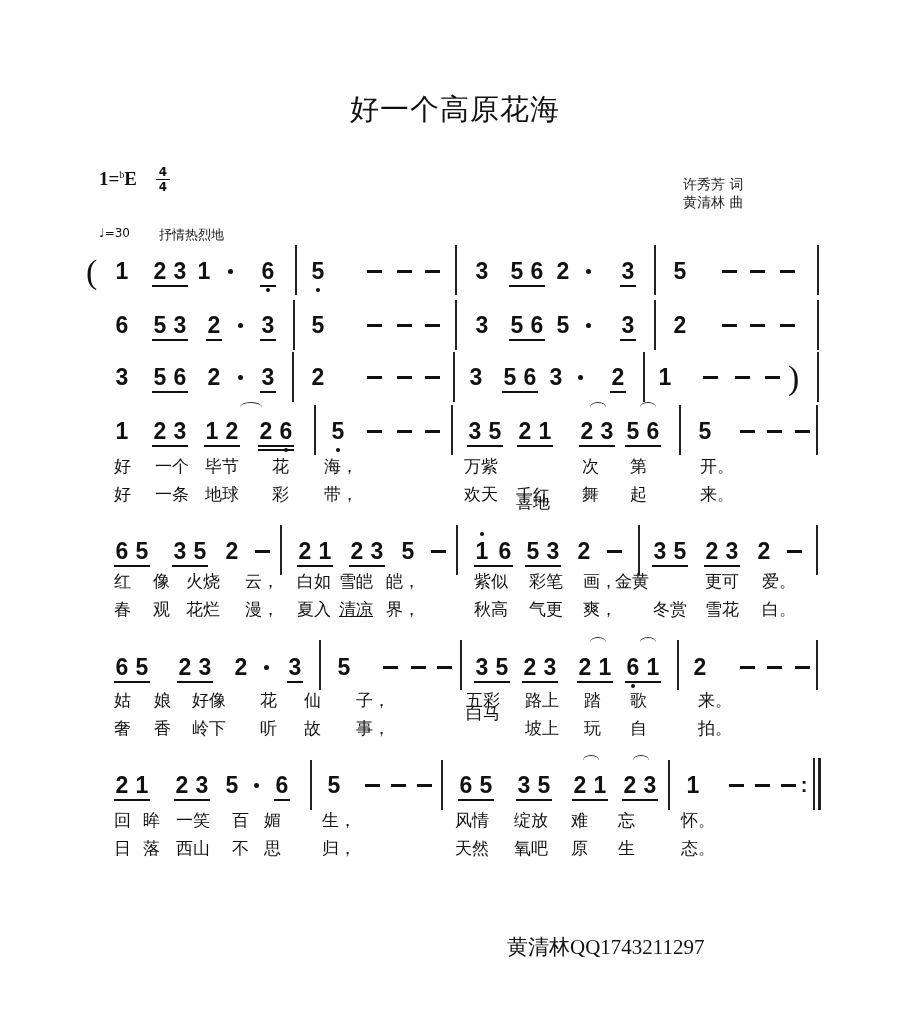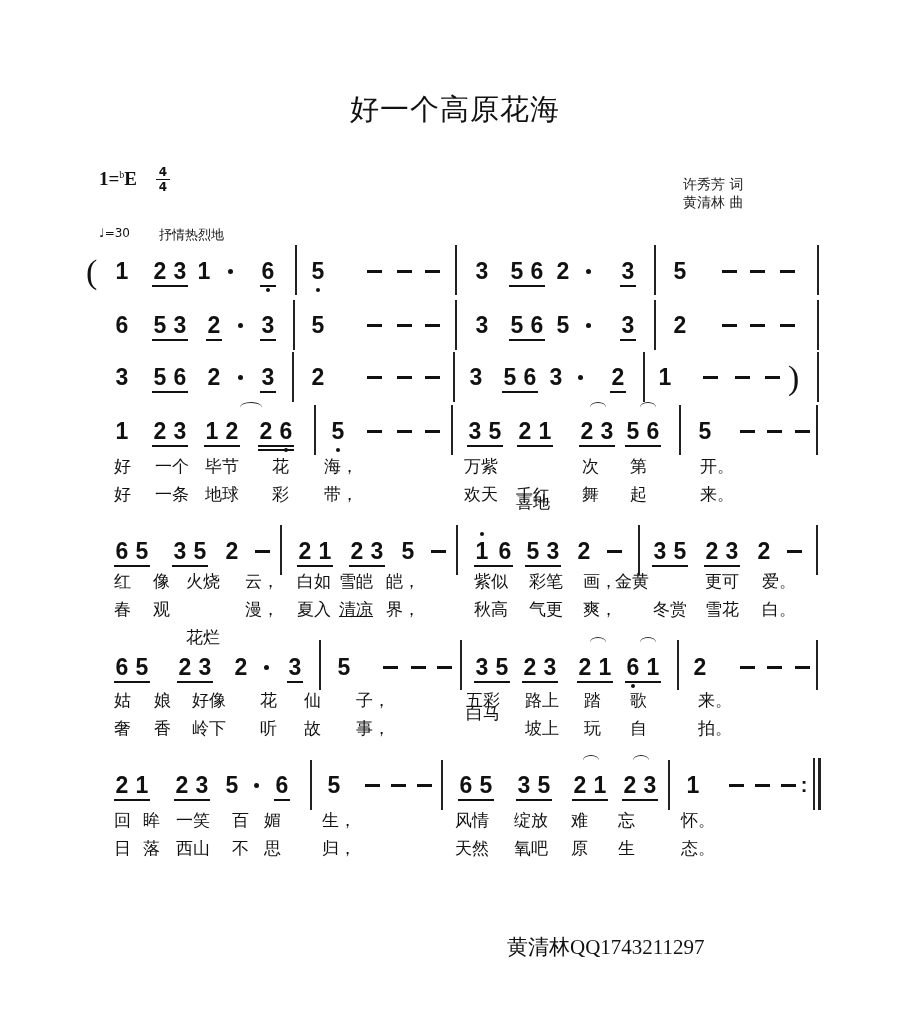--- a/index.html
+++ b/index.html
@@ -242,21 +242,21 @@
     <div class="ly" style="left: 339px; top: 571px;">雪皑</div>
     <div class="ly" style="left: 386px; top: 571px;">皑，</div>
     <div class="ly" style="left: 474px; top: 571px;">紫似</div>
     <div class="ly" style="left: 529px; top: 571px;">彩笔</div>
     <div class="ly" style="left: 583px; top: 571px;">画，</div>
     <div class="ly" style="left: 615px; top: 571px;">金黄</div>
     <div class="ly" style="left: 705px; top: 571px;">更可</div>
     <div class="ly" style="left: 762px; top: 571px;">爱。</div>
     <div class="ly" style="left: 114px; top: 599px;">春</div>
     <div class="ly" style="left: 153px; top: 599px;">观</div>
-    <div class="ly" style="left: 186px; top: 599px; margin-top: 28px;">花烂</div>
+    <div class="ly" style="left: 186px; top: 599px;">花烂</div>
     <div class="ly" style="left: 245px; top: 599px;">漫，</div>
     <div class="ly" style="left: 297px; top: 599px;">夏入</div>
     <div class="ly" style="left: 339px; top: 599px; text-decoration: underline;">清凉</div>
     <div class="ly" style="left: 386px; top: 599px;">界，</div>
     <div class="ly" style="left: 474px; top: 599px;">秋高</div>
     <div class="ly" style="left: 529px; top: 599px;">气更</div>
     <div class="ly" style="left: 583px; top: 599px;">爽，</div>
     <div class="ly" style="left: 653px; top: 599px;">冬赏</div>
     <div class="ly" style="left: 705px; top: 599px;">雪花</div>
     <div class="ly" style="left: 762px; top: 599px;">白。</div>

